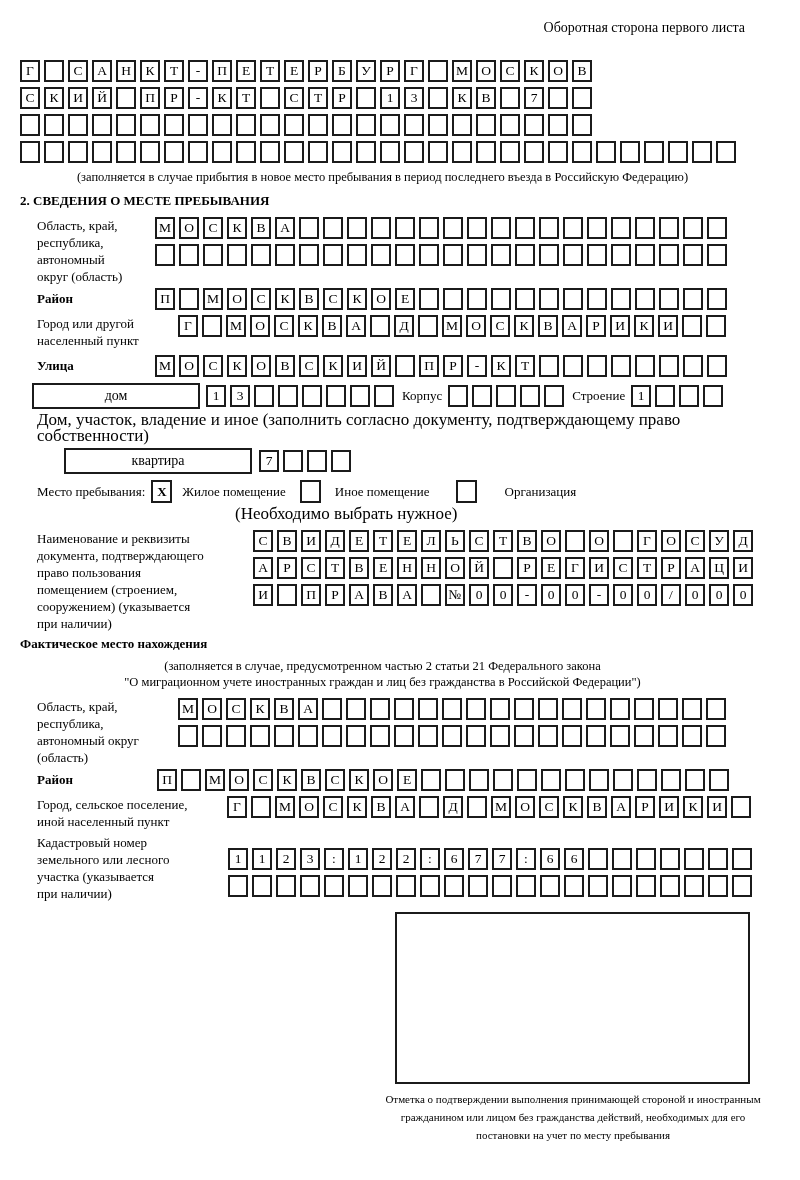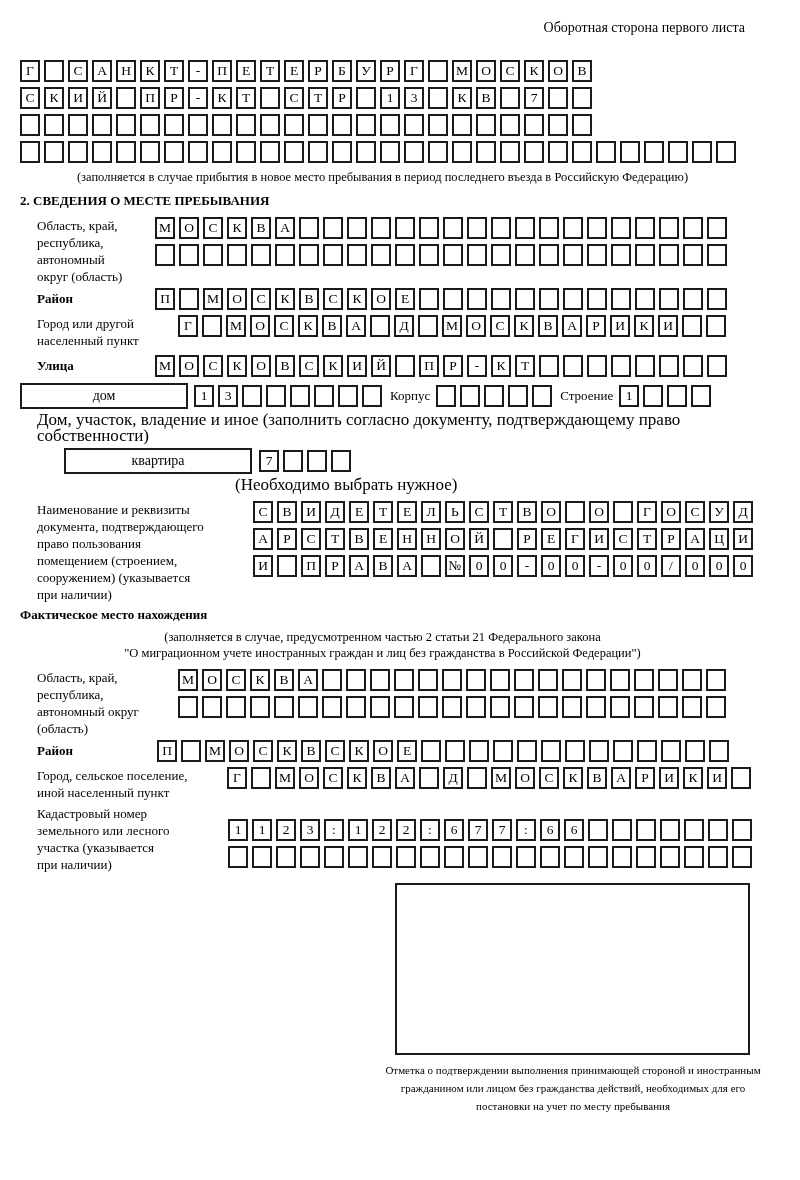--- a/index.html
+++ b/index.html
@@ -329,21 +329,21 @@
         <span class="cell"></span>
         <span class="cell"></span>
         <span class="cell"></span>
         <span class="cell"></span>
         <span class="cell"></span>
         <span class="cell"></span>
         <span class="cell"></span>
       </div>
   </div>
 
-  <div class="fieldrow mt6" style="margin-left:0;">
+  <div class="fieldrow mt6" style="margin-left:12px;">
     <div class="bigbox" style="width:168px;">дом</div>
     <div class="cells" style="margin-left:6px;">
         <span class="cell">1</span>
         <span class="cell">3</span>
         <span class="cell"></span>
         <span class="cell"></span>
         <span class="cell"></span>
         <span class="cell"></span>
         <span class="cell"></span>
         <span class="cell"></span>
@@ -369,20 +369,29 @@
   <div class="fieldrow mt4" style="margin-left:44px;">
     <div class="bigbox" style="width:188px;">квартира</div>
     <div class="cells" style="margin-left:7px;">
         <span class="cell">7</span>
         <span class="cell"></span>
         <span class="cell"></span>
         <span class="cell"></span>
       </div>
   </div>
 
+  <div class="fieldrow mt6" style="margin-left:17px;">
+    <span class="inline-lbl">Место пребывания:</span>
+    <span class="cb" style="margin-left:6px;">X</span>
+    <span class="inline-lbl" style="margin-left:10px;">Жилое помещение</span>
+    <span class="cb" style="margin-left:14px;"></span>
+    <span class="inline-lbl" style="margin-left:14px;">Иное помещение</span>
+    <span class="cb" style="margin-left:26px;"></span>
+    <span class="inline-lbl" style="margin-left:28px;">Организация</span>
+  </div>
   <div class="note-left mt3" style="margin-left:215px;">(Необходимо выбрать нужное)</div>
 
   <div class="blk mt8">
     <div class="lbl w216 ml17">Наименование и реквизиты
 документа, подтверждающего
 право пользования
 помещением (строением,
 сооружением) (указывается
 при наличии)</div>
     <div class="cellscol">

